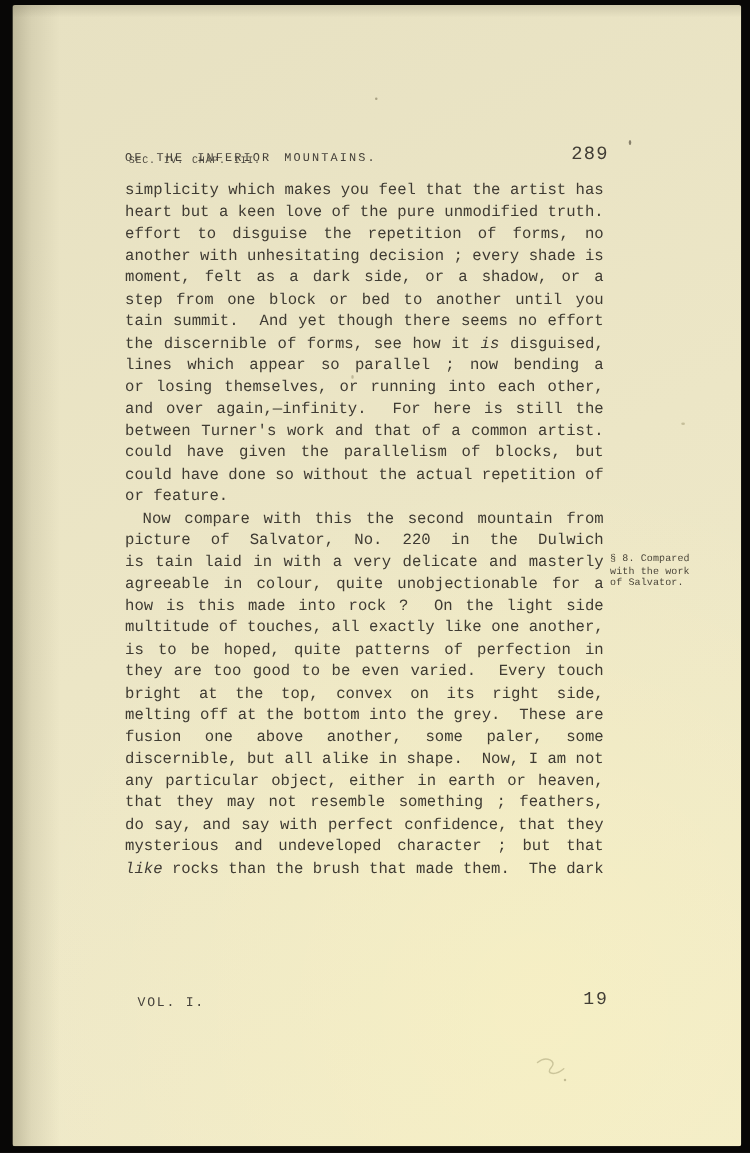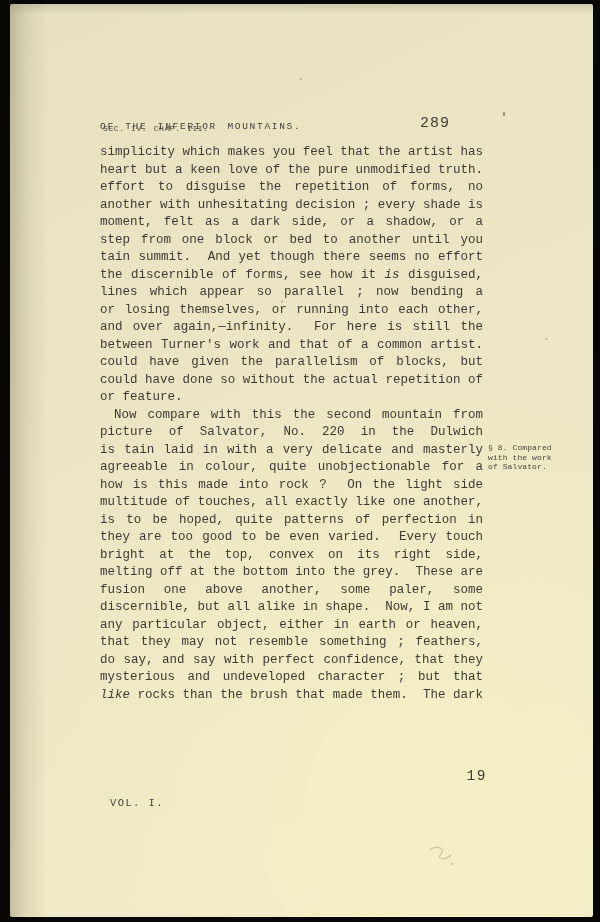--- a/index.html
+++ b/index.html
@@ -36,21 +36,21 @@
     font-size: 8px; letter-spacing: 0.6px; word-spacing: 1px;
     color: #4e4a40;
   }
   .hdr-center {
     position: absolute; left: 100px; top: 121px; width: 383px;
     font-size: 9.5px; letter-spacing: 1.7px; word-spacing: 3px;
     color: #45413a;
   }
   .hdr-num {
     position: absolute; left: 420px; top: 115px; width: 67px;
-    text-align: left;
+    text-align: right;
     font-size: 15px; letter-spacing: 1px;
     color: #413d35;
   }
   .text-block {
     position: absolute; left: 100px; top: 144px; width: 383px;
     color: var(--ink, #3f3b33);
   }
   .para { margin: 0; }
   .line {
     height: 17.5px; line-height: 17.5px;
@@ -67,21 +67,21 @@
     position: absolute; left: 488px; top: 443px; width: 82px;
     font-size: 8px; line-height: 9.6px; letter-spacing: 0.1px;
     color: #4c473b;
   }
   .footer-vol {
     position: absolute; left: 110px; top: 797px;
     font-size: 10.5px; letter-spacing: 1.4px;
     color: #45413a;
   }
   .footer-sig {
-    position: absolute; left: 430px; top: 768px; width: 57px;
+    position: absolute; left: 430px; top: 792px; width: 57px;
     text-align: right;
     font-size: 14.5px; letter-spacing: 1.5px;
     color: #413d35;
   }
   .pencil-mark {
     position: absolute; left: 424px; top: 842px;
     opacity: 0.55;
     pointer-events: none;
   }
   .speck { position: absolute; border-radius: 50%; pointer-events: none; }

